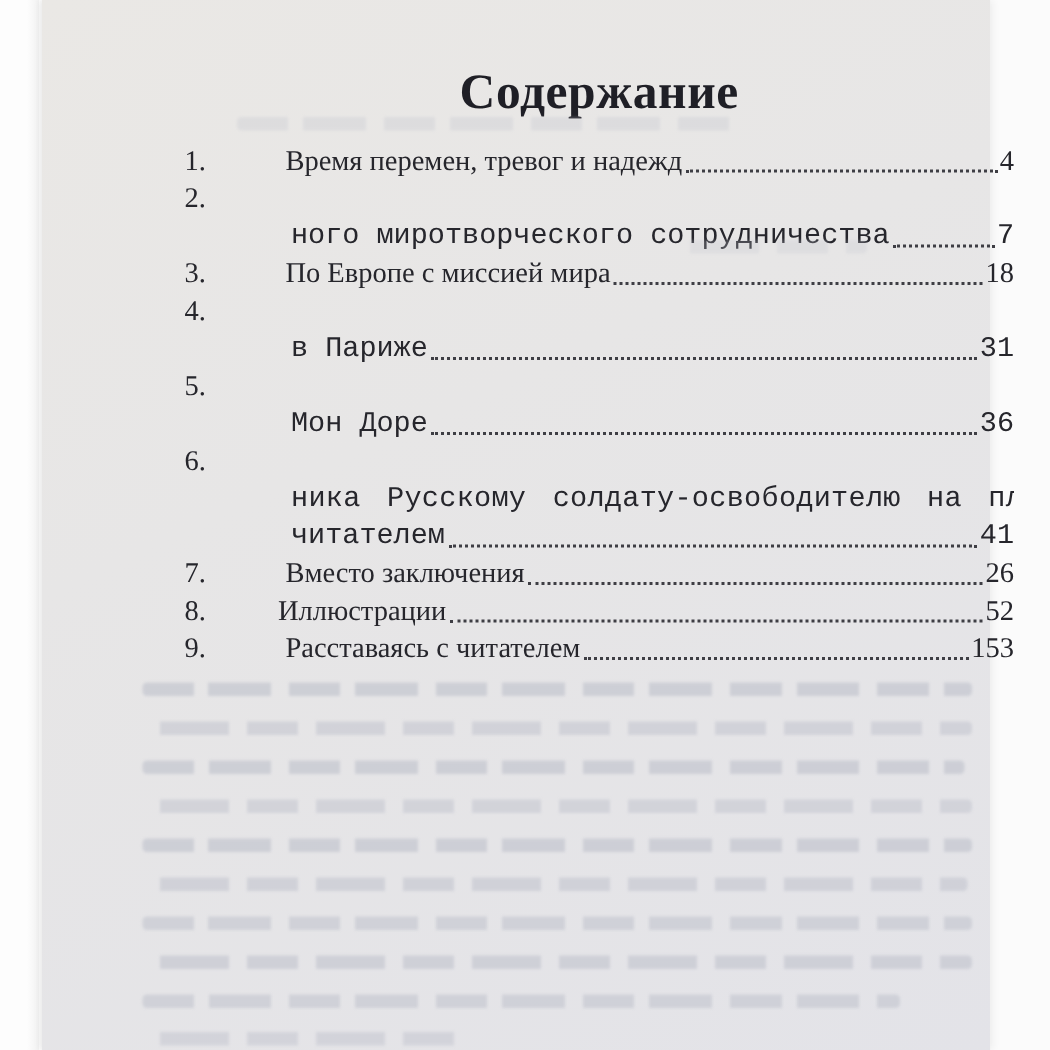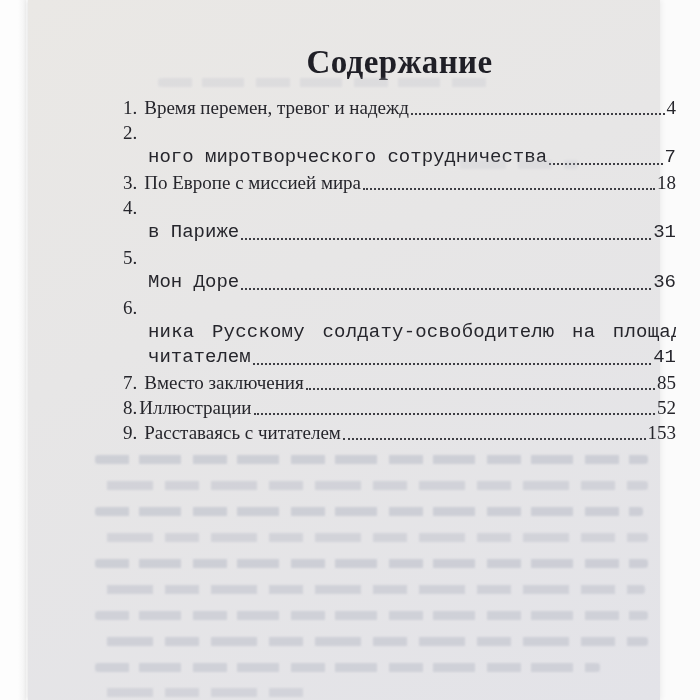--- a/index.html
+++ b/index.html
@@ -37,21 +37,21 @@
   }
   .line {
     height: 25px; line-height: 25px;
     white-space: nowrap;
     overflow: hidden;
   }
   .line.final { display: flex; align-items: stretch; }
   .line.cont { padding-left: 25px; font-family: Liberation Mono, monospace; }
   .num { margin-right: 7px; }
   .num.hug { margin-right: 2px; }
-  .txt { flex: 0 0 auto; }
+  .txt { flex: 0 0 auto; margin-left: 46px; }
   .line.block .txt { display: block; }
   .just .txt { display: block; width: 100%; text-align: justify; text-align-last: justify; letter-spacing: 0.2px; word-spacing: 6px; }
   .leader {
     flex: 1 1 auto; min-width: 10px;
     align-self: flex-end;
     margin: 0 2px 5px 2px;
     border-bottom: 2px dotted #3e3e44;
   }
   .pagenum { flex: 0 0 auto; }
   
@@ -120,21 +120,21 @@
             <span class="txt">читателем</span>
             <span class="leader"></span>
             <span class="pagenum">41</span>
           </div>
         </div>
         <div class="toc-entry">
           <div class="line final">
             <span class="num">7.</span>
             <span class="txt">Вместо заключения</span>
             <span class="leader"></span>
-            <span class="pagenum">85</span>
+            <span class="pagenum">26</span>
           </div>
         </div>
         <div class="toc-entry">
           <div class="line final">
             <span class="num hug">8.</span>
             <span class="txt">Иллюстрации</span>
             <span class="leader"></span>
             <span class="pagenum">52</span>
           </div>
         </div>

